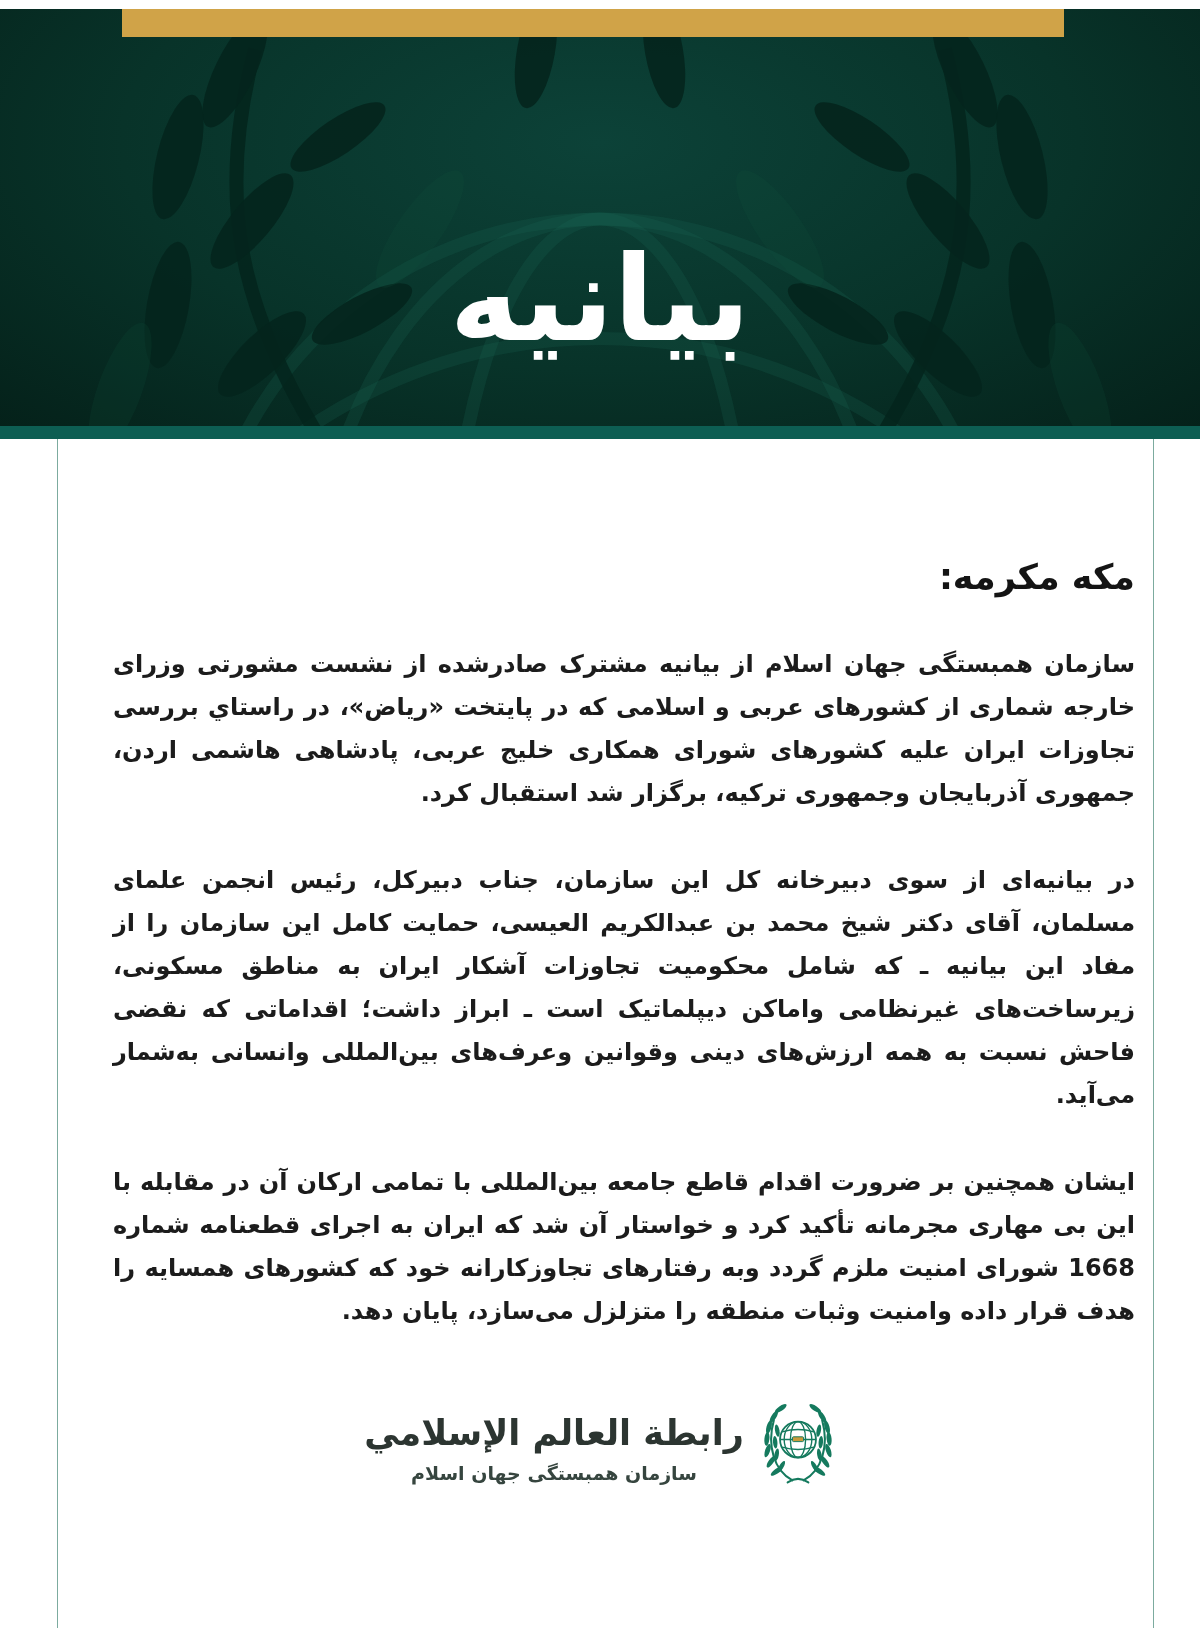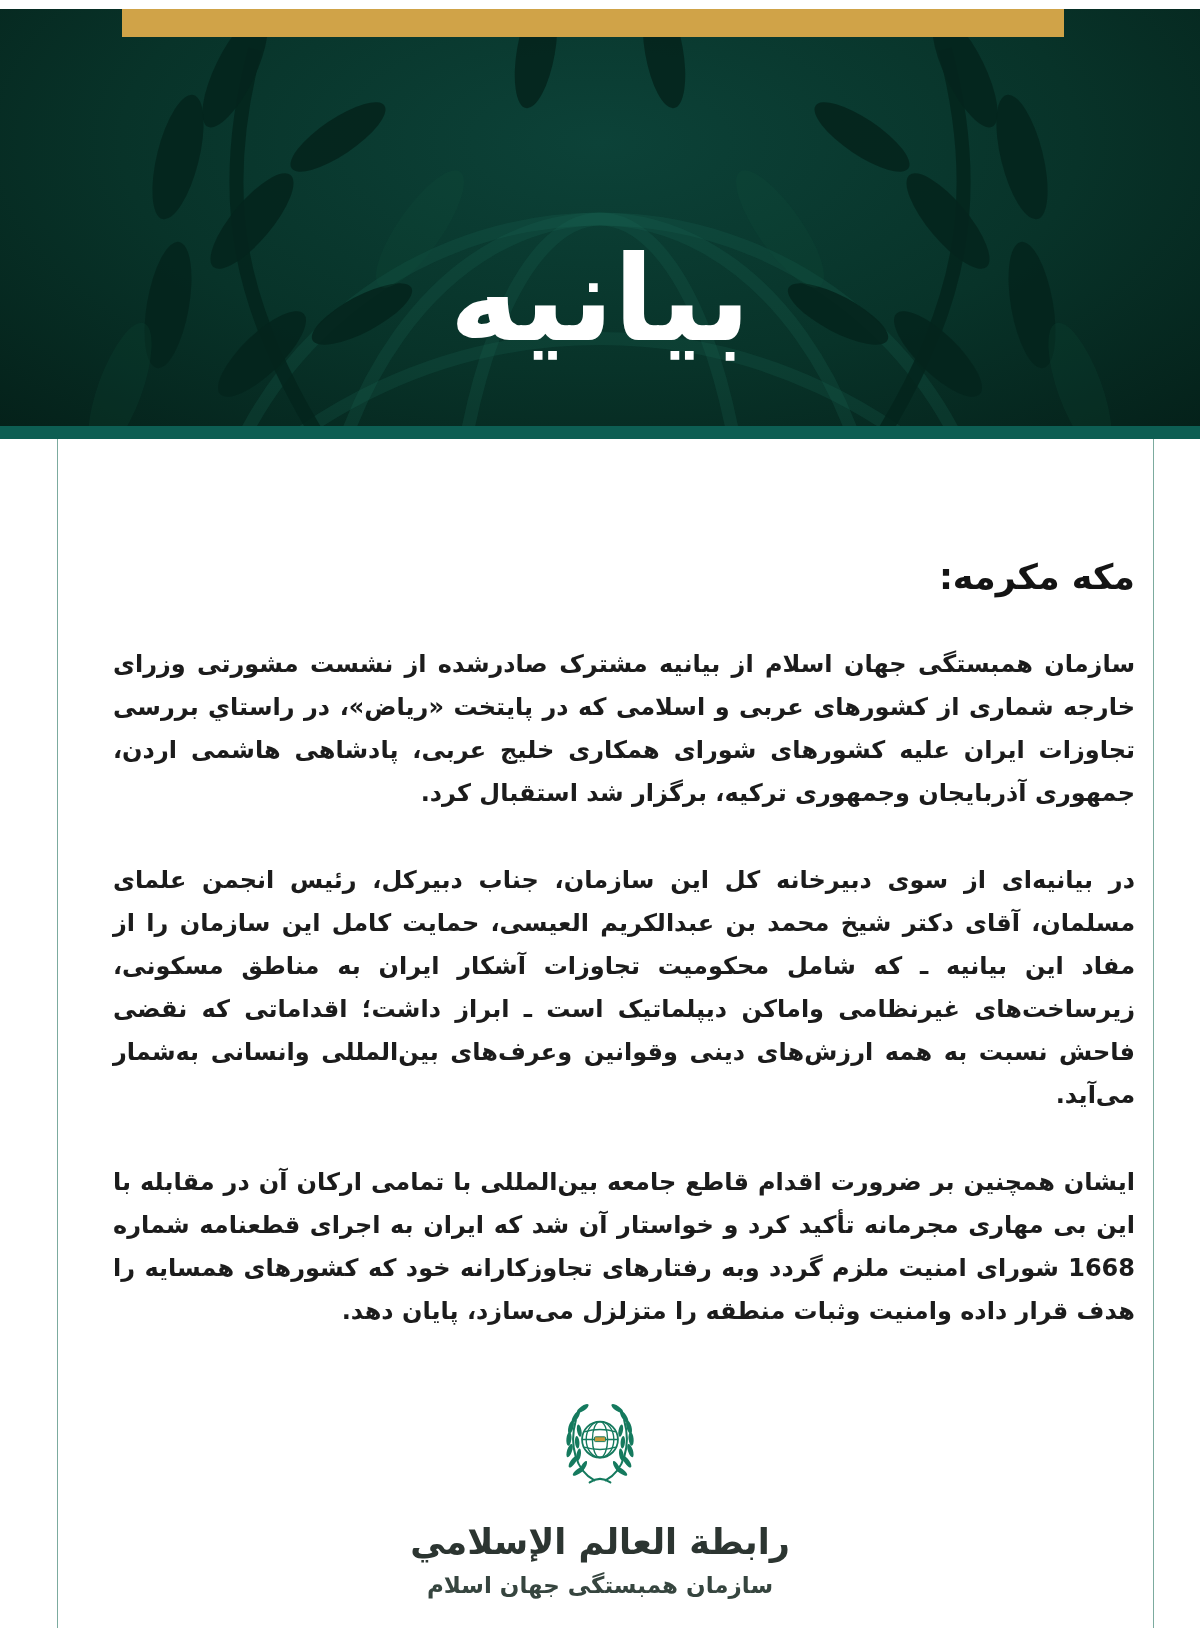--- a/index.html
+++ b/index.html
@@ -49,31 +49,31 @@
     margin:0 0 46px 0;
   }
   .para {
     font-size:24px; font-weight:bold; color:#1c1c1c;
     line-height:43px; text-align:justify; margin:0 0 44px 0;
   }
 
   
   .logo-block {
     position:absolute; top:952px; left:0; right:0;
-    display:flex; flex-direction:column; justify-content:center; align-items:center;
+    display:flex; justify-content:center; align-items:center;
     direction:rtl; gap:16px;
   }
   .emblem { flex:0 0 auto; margin-bottom:10px; }
   .logo-text { text-align:center; }
   .calligraphy {
     font-size:35px; font-weight:bold; color:#2c3531; line-height:1.25;
     direction:rtl;
   }
   .subtitle {
-    font-size:23px; font-weight:bold; color:#36453f; margin-top:7px;
+    font-size:19px; font-weight:bold; color:#36453f; margin-top:7px;
     direction:rtl;
     text-align:center;
   }
 </style>
 </head>
 <body>
 
 <div class="page">
 
   <header class="hero">

